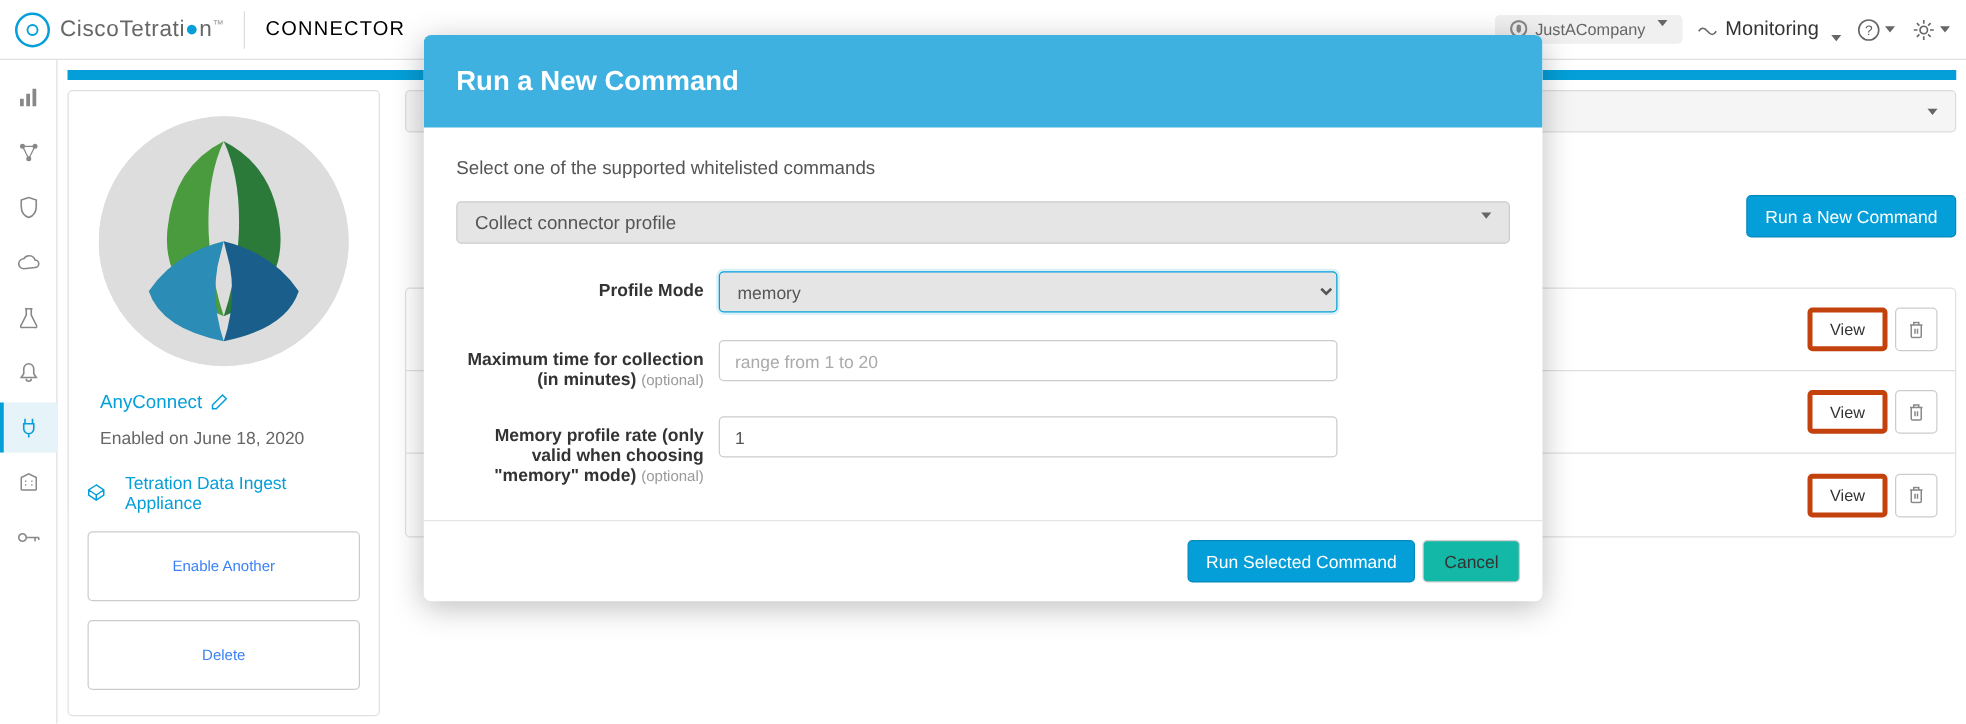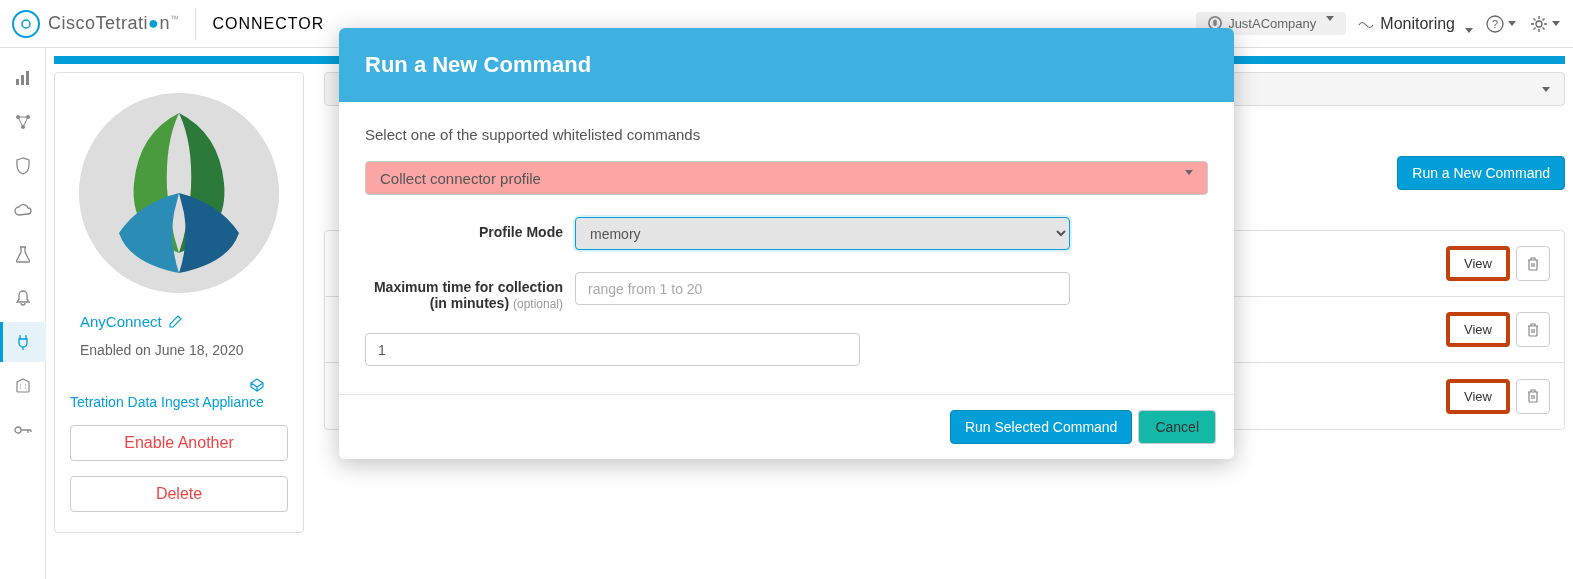--- a/index.html
+++ b/index.html
@@ -215,37 +215,36 @@
       margin-top: 12px;
       align-self: flex-start;
       padding-left: 10px;
     }
     
     .appliance-link {
       color: #049fd9;
       font-size: 14px;
       margin-top: 20px;
       display: flex;
-      align-items: flex-end;
-      gap: 2px;
+      align-items: center;
+      gap: 16px;
       align-self: flex-start;
       padding-left: 0;
-      flex-direction: column;
     }
     
     .btn {
       background: #fff;
       border: 1px solid #ccc;
       border-radius: 4px;
-      padding: 8px 16px;
-      font-size: 16px;
+      padding: 20px 16px;
+      font-size: 12px;
       cursor: pointer;
       width: 100%;
       margin-top: 15px;
-      color: #ef4444;
+      color: #3b82f6;
     }
     
     
     .right-panel {
       flex: 1;
       position: relative;
     }
     
     .info-bar {
       background: #f5f5f5;
@@ -372,21 +371,21 @@
     }
     
     .modal-instruct {
       color: #555;
       font-size: 15px;
       margin-bottom: 18px;
     }
     
     .cmd-select {
       width: 100%;
-      background: #fca5a5;
+      background: #e5e5e5;
       border: 1px solid #ccc;
       border-radius: 4px;
       padding: 8px 14px;
       font-size: 15px;
       color: #555;
       display: flex;
       align-items: flex-start;
       justify-content: space-between;
       cursor: pointer;
       height: 34px;
@@ -680,20 +679,23 @@
         <div class="form-row">
           <div class="form-label">
             <span>Maximum time for collection (in minutes) </span><span class="optional">(optional)</span>
           </div>
           <div class="form-control-wrap">
             <input class="form-input" type="text" placeholder="range from 1 to 20" style="">
           </div>
         </div>
 
         <div class="form-row">
+          <div class="form-label">
+            <span>Memory profile rate (only valid when choosing "memory" mode) </span><span class="optional">(optional)</span>
+          </div>
           <div class="form-control-wrap">
             <input class="form-input" type="text" value="1" style="">
           </div>
         </div>
       </div>
     </div>
     <div class="modal-footer">
       <button class="btn-primary">Run Selected Command</button>
       <button class="btn-cancel">Cancel</button>
     </div>

